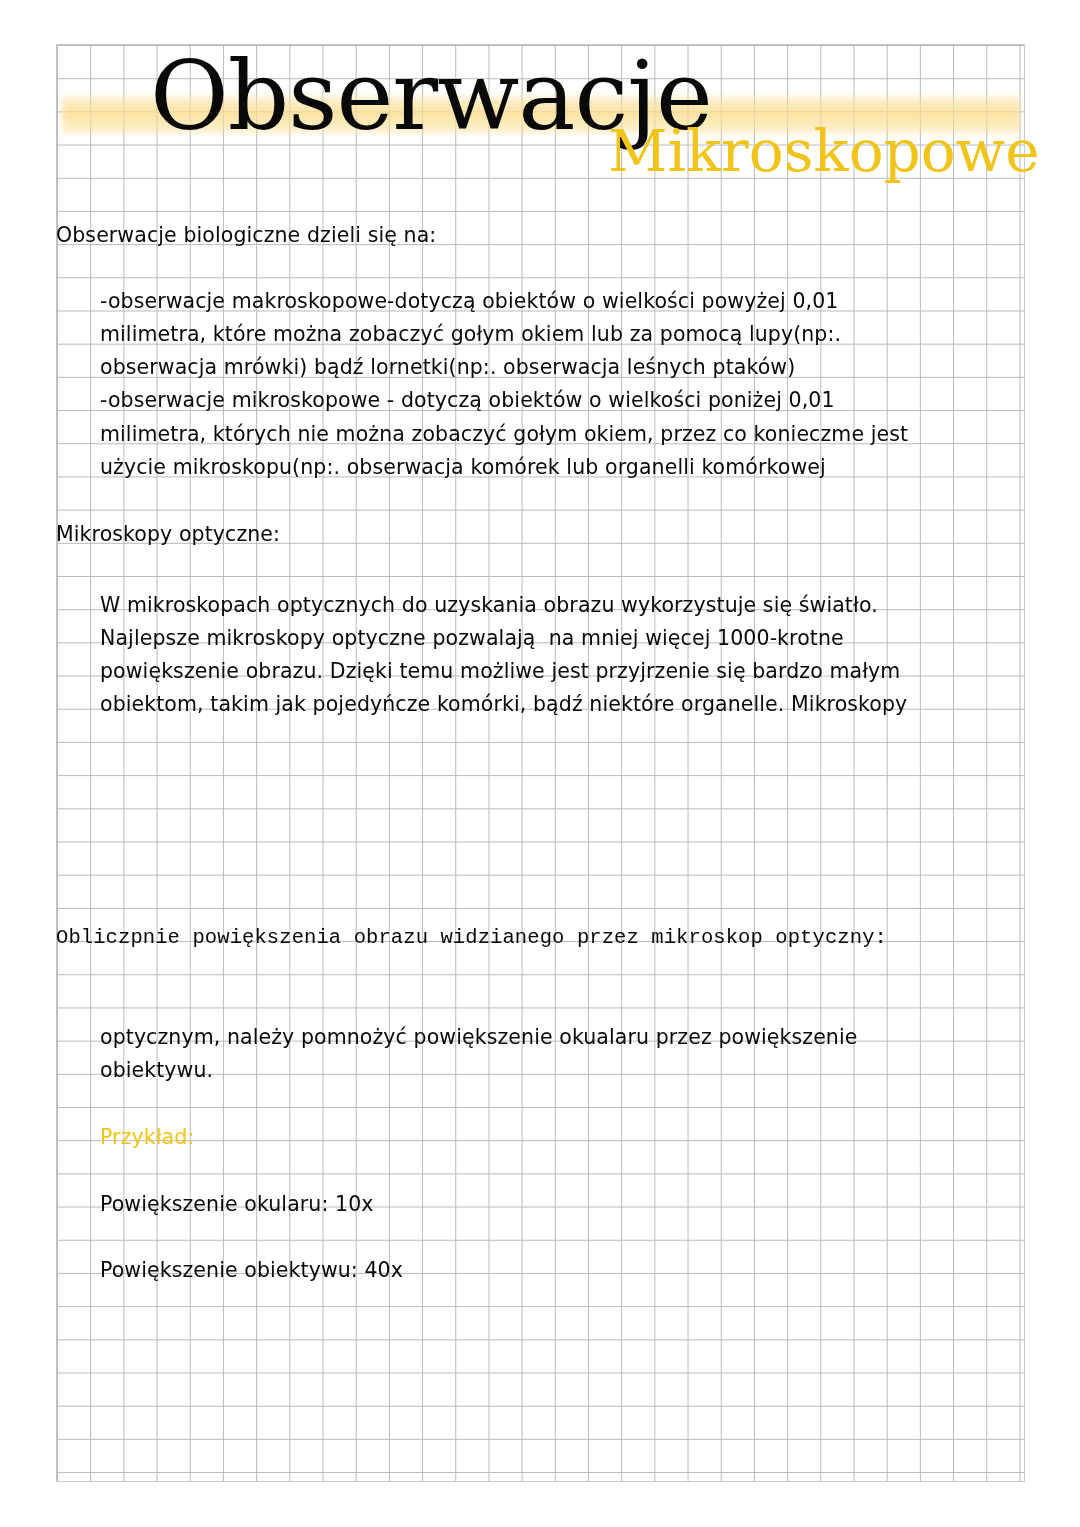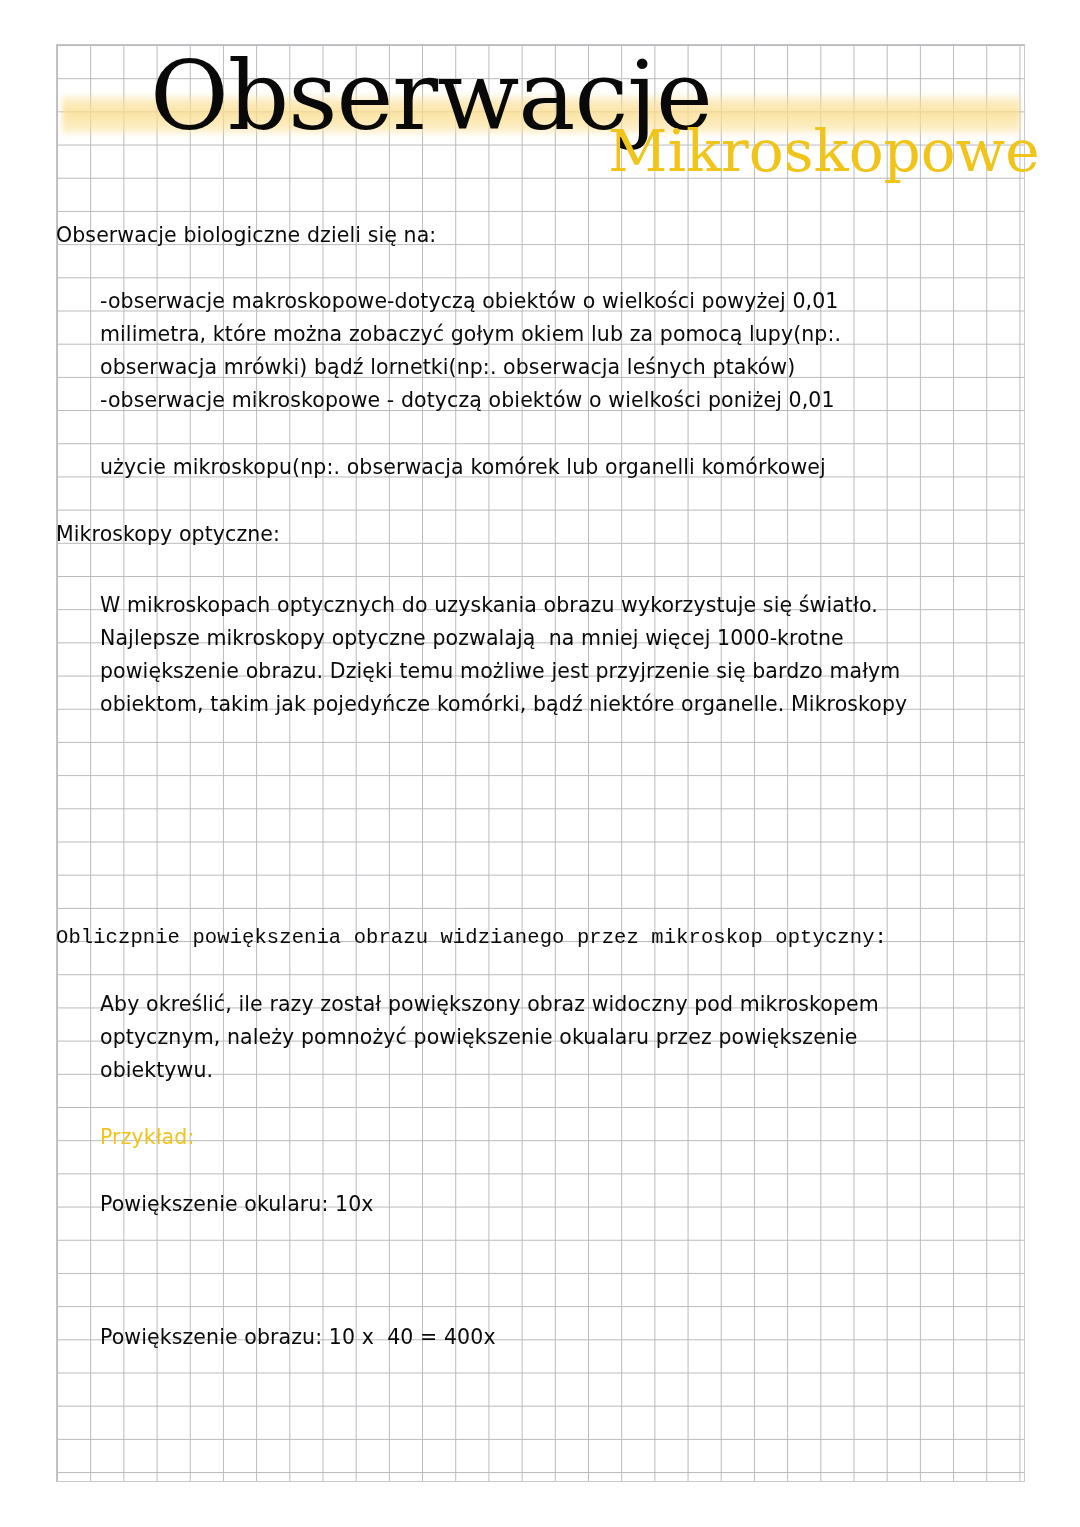--- a/index.html
+++ b/index.html
@@ -113,33 +113,33 @@
   <div id="title-main">Obserwacje</div>
 
   <div id="title-sub">Mikroskopowe</div>
 
   <div class="txt heading" style="top:219px;">Obserwacje biologiczne dzieli się na:</div>
 
   <div class="txt para" style="top:285px;">-obserwacje makroskopowe-dotyczą obiektów o wielkości powyżej 0,01</div>
   <div class="txt para" style="top:318px;">milimetra, które można zobaczyć gołym okiem lub za pomocą lupy(np:.</div>
   <div class="txt para" style="top:351px;">obserwacja mrówki) bądź lornetki(np:. obserwacja leśnych ptaków)</div>
   <div class="txt para" style="top:384px;">-obserwacje mikroskopowe - dotyczą obiektów o wielkości poniżej 0,01</div>
+  <div class="txt para" style="top:418px;">milimetra, których nie można zobaczyć gołym okiem, przez co konieczme jest</div>
   <div class="txt para" style="top:451px;">użycie mikroskopu(np:. obserwacja komórek lub organelli komórkowej</div>
 
   <div class="txt heading" style="top:518px;">Mikroskopy optyczne:</div>
 
   <div class="txt para" style="top:589px;">W mikroskopach optycznych do uzyskania obrazu wykorzystuje się światło.</div>
   <div class="txt para" style="top:622px;">Najlepsze mikroskopy optyczne pozwalają  na mniej więcej 1000-krotne</div>
   <div class="txt para" style="top:655px;">powiększenie obrazu. Dzięki temu możliwe jest przyjrzenie się bardzo małym</div>
   <div class="txt para" style="top:688px;">obiektom, takim jak pojedyńcze komórki, bądź niektóre organelle. Mikroskopy</div>
 
   <div class="txt heading" style="top:921px;font-family:Liberation Mono, monospace;">Obliczpnie powiększenia obrazu widzianego przez mikroskop optyczny:</div>
 
-  <div class="txt para" style="top:988px;">Aby określić, ile razy został powiększony obraz widoczny pod mikroskopem</div>
   <div class="txt para" style="top:1021px;">optycznym, należy pomnożyć powiększenie okualaru przez powiększenie</div>
   <div class="txt para" style="top:1054px;">obiektywu.</div>
 
   <div class="txt para accent" style="top:1121px;">Przykład:</div>
 
   <div class="txt para" style="top:1188px;">Powiększenie okularu: 10x</div>
-  <div class="txt para" style="top:1321px;">Powiększenie obrazu: 10 x  40 = 400x</div>
+  <div class="txt para" style="top:1254px;">Powiększenie obiektywu: 40x</div>
 
 </div>
 
 </body></html>

